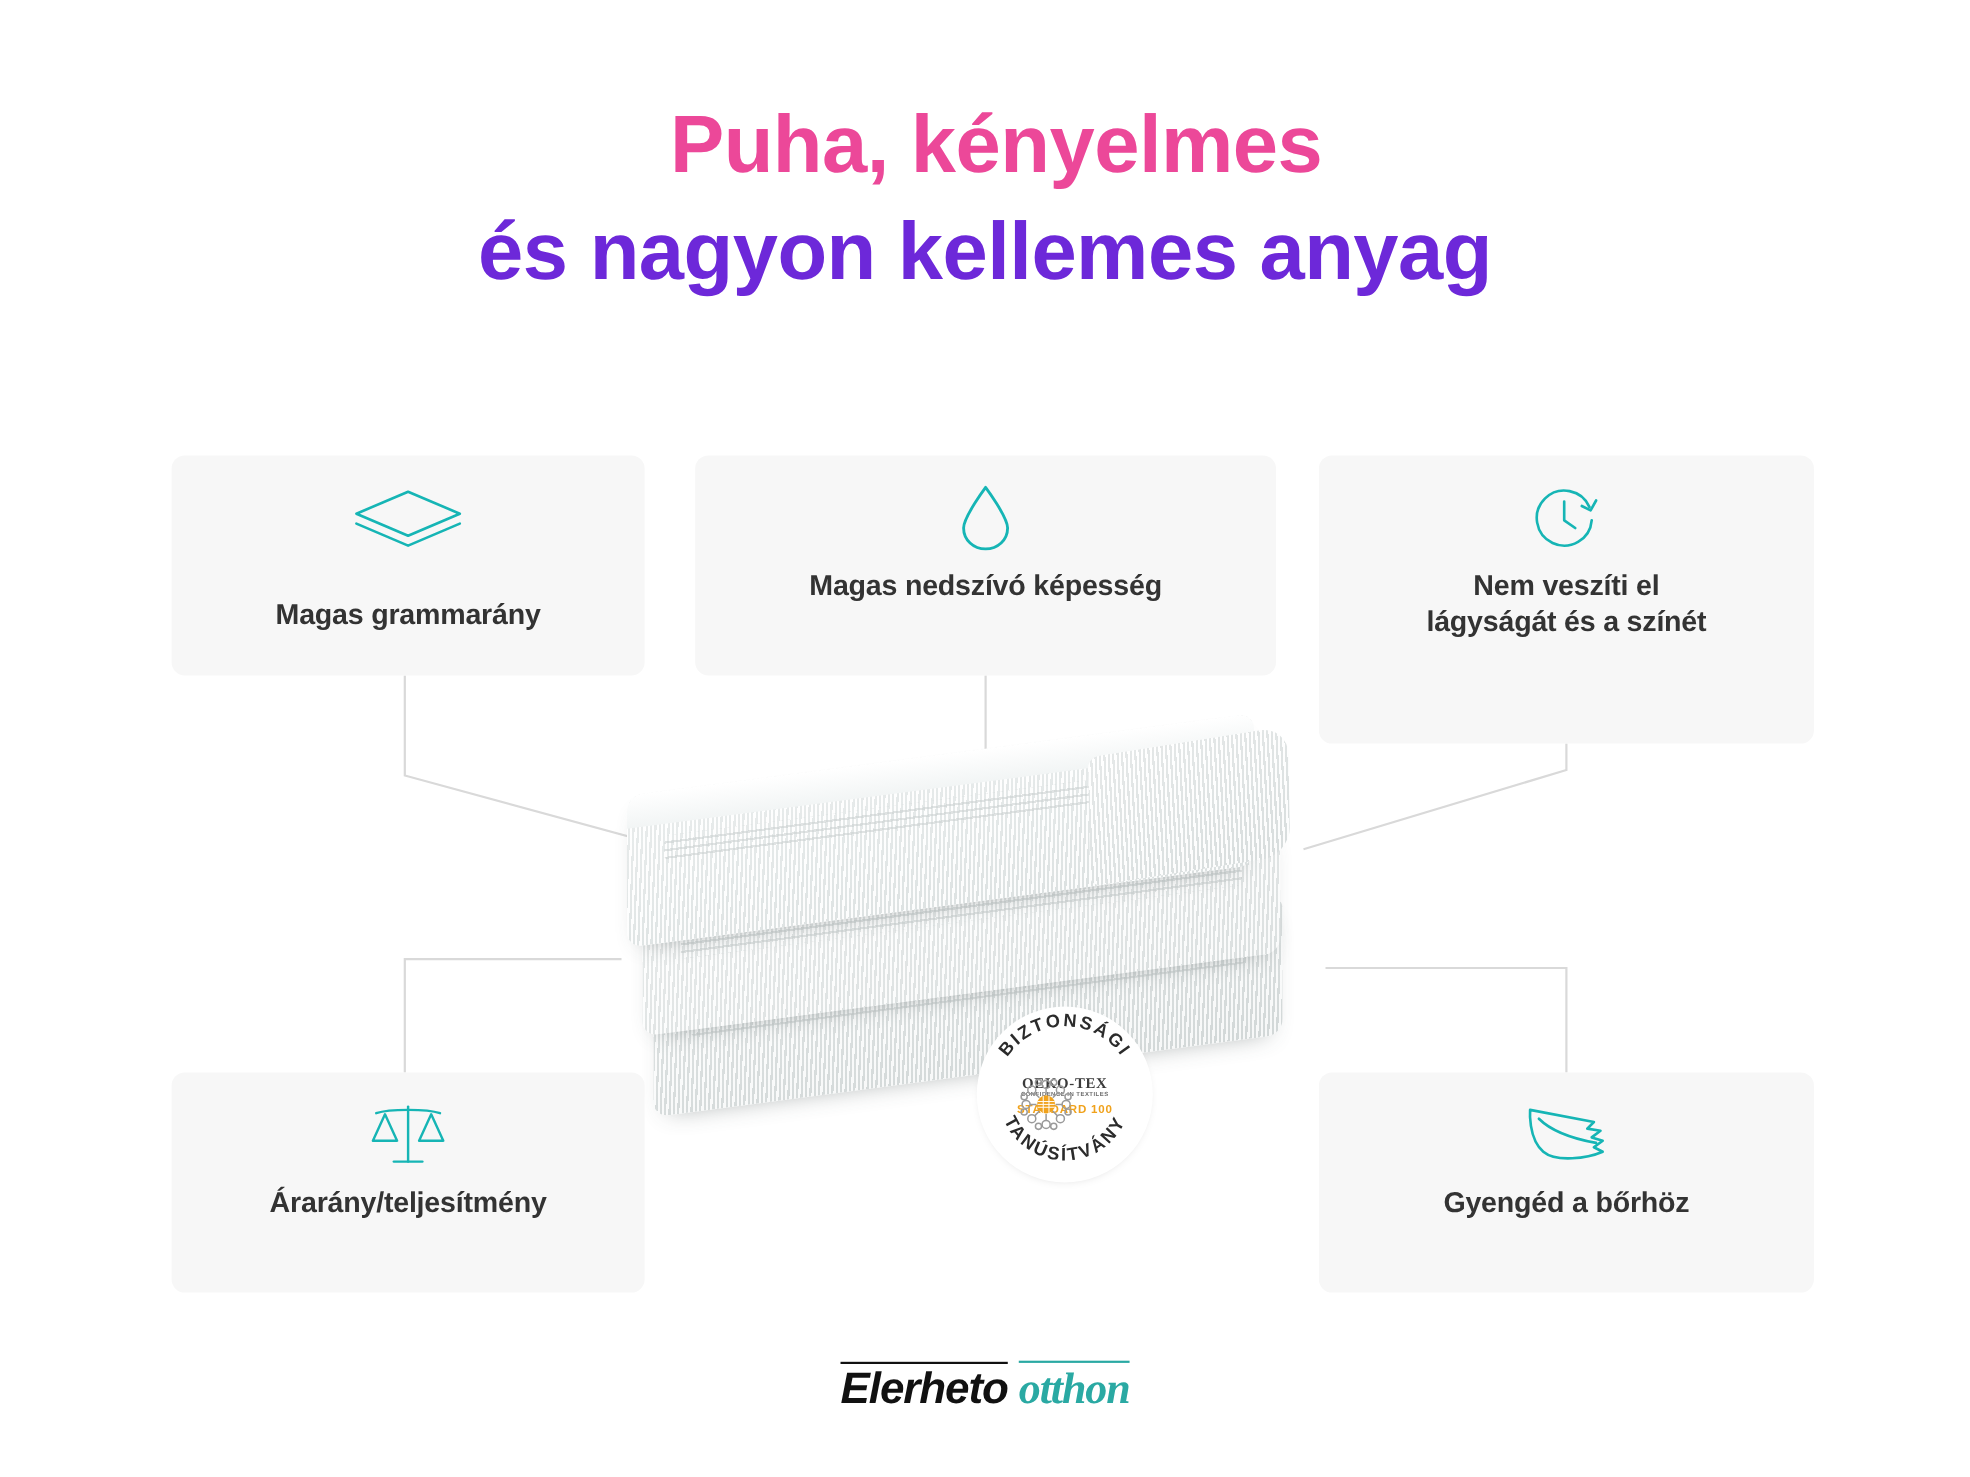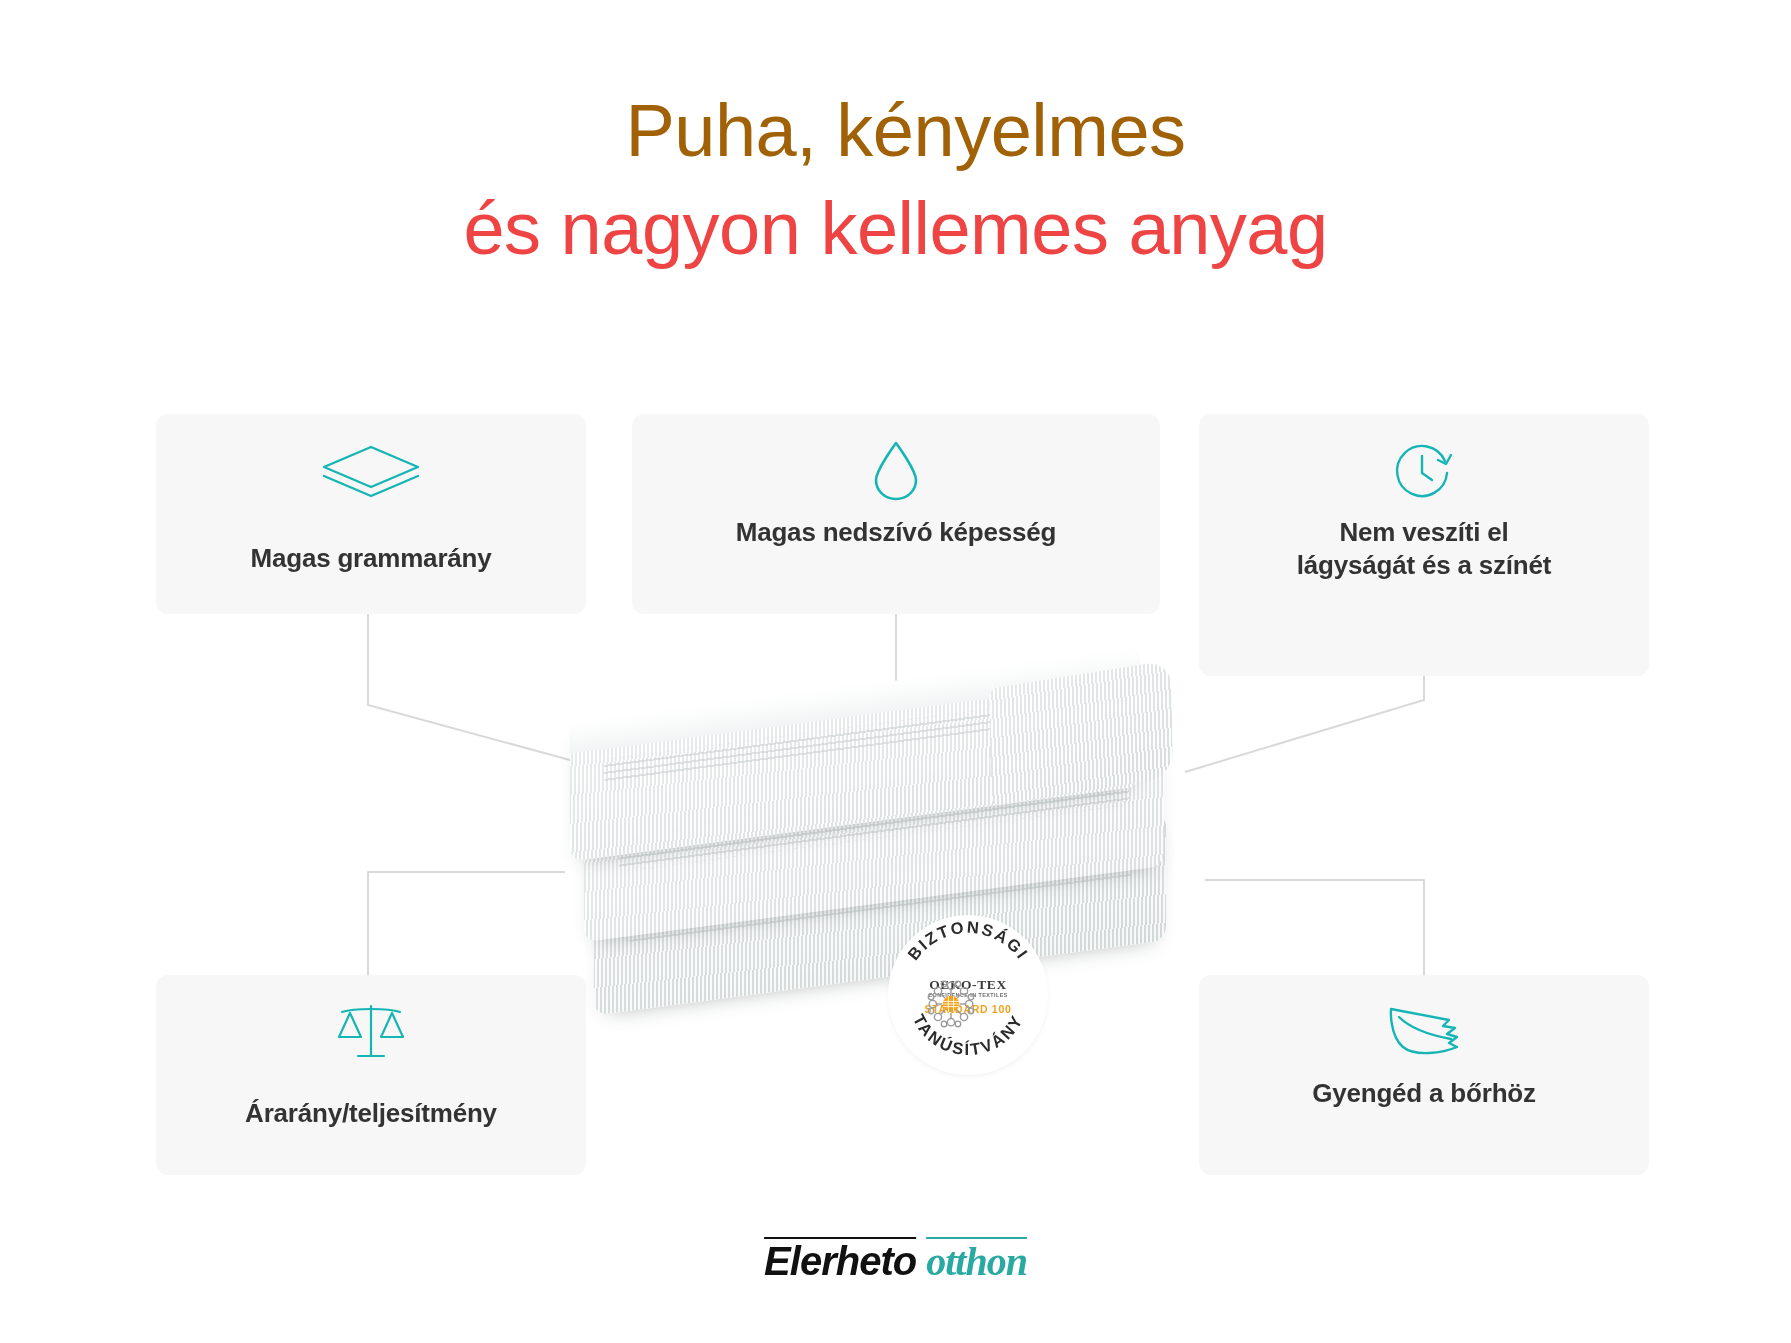--- a/index.html
+++ b/index.html
@@ -19,29 +19,29 @@
   .headline {
     position:absolute;
     top:88px; left:0; width:1791px;
     text-align:center;
     line-height:1.16;
     letter-spacing:-0.5px;
   }
   .headline .l1 {
     display:block;
     font-size:74px;
-    font-weight:400;
-    color:#a16207;
+    font-weight:700;
+    color:#ec4899;
     padding-left:20px;
   }
   .headline .l2 {
     display:block;
     font-size:74px;
-    font-weight:400;
-    color:#ef4444;
+    font-weight:700;
+    color:#6d28d9;
     margin-top:12px;
   }
 
   
   #connectors {
     position:absolute; inset:0;
     width:1791px; height:1343px;
     pointer-events:none;
     z-index:1;
   }
@@ -165,21 +165,21 @@
     text-align:center;
     line-height:1.28;
     padding:0 18px;
     margin-top:14px;
     letter-spacing:-0.2px;
   }
 
   #card-grammar   { left:156px;  top:414px;  width:430px; height:200px;gap:26px; }
   #card-absorb    { left:632px;  top:414px;  width:528px; height:200px; }
   #card-color     { left:1199px; top:414px;  width:450px; height:262px; }
-  #card-price     { left:156px;  top:975px;  width:430px; height:200px;gap:20px; }
+  #card-price     { left:156px;  top:975px;  width:430px; height:200px; }
   #card-gentle    { left:1199px; top:975px;  width:450px; height:200px; }
 
   
   #footer-logo {
     position:absolute;
     left:0; top:1238px; width:1791px;
     text-align:center;
     z-index:6;
     white-space:nowrap;
   }

